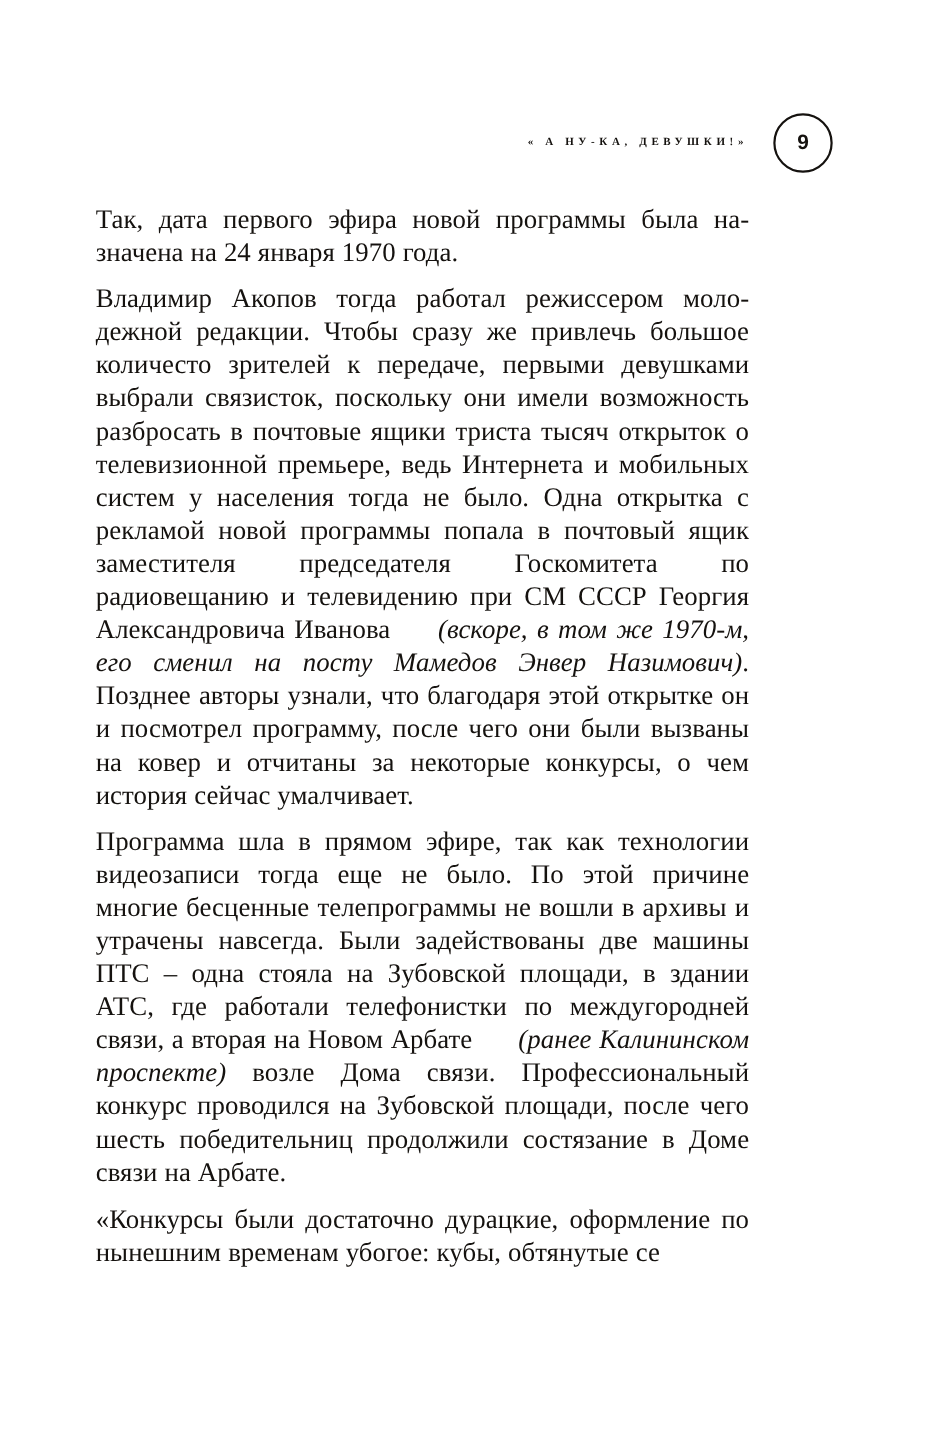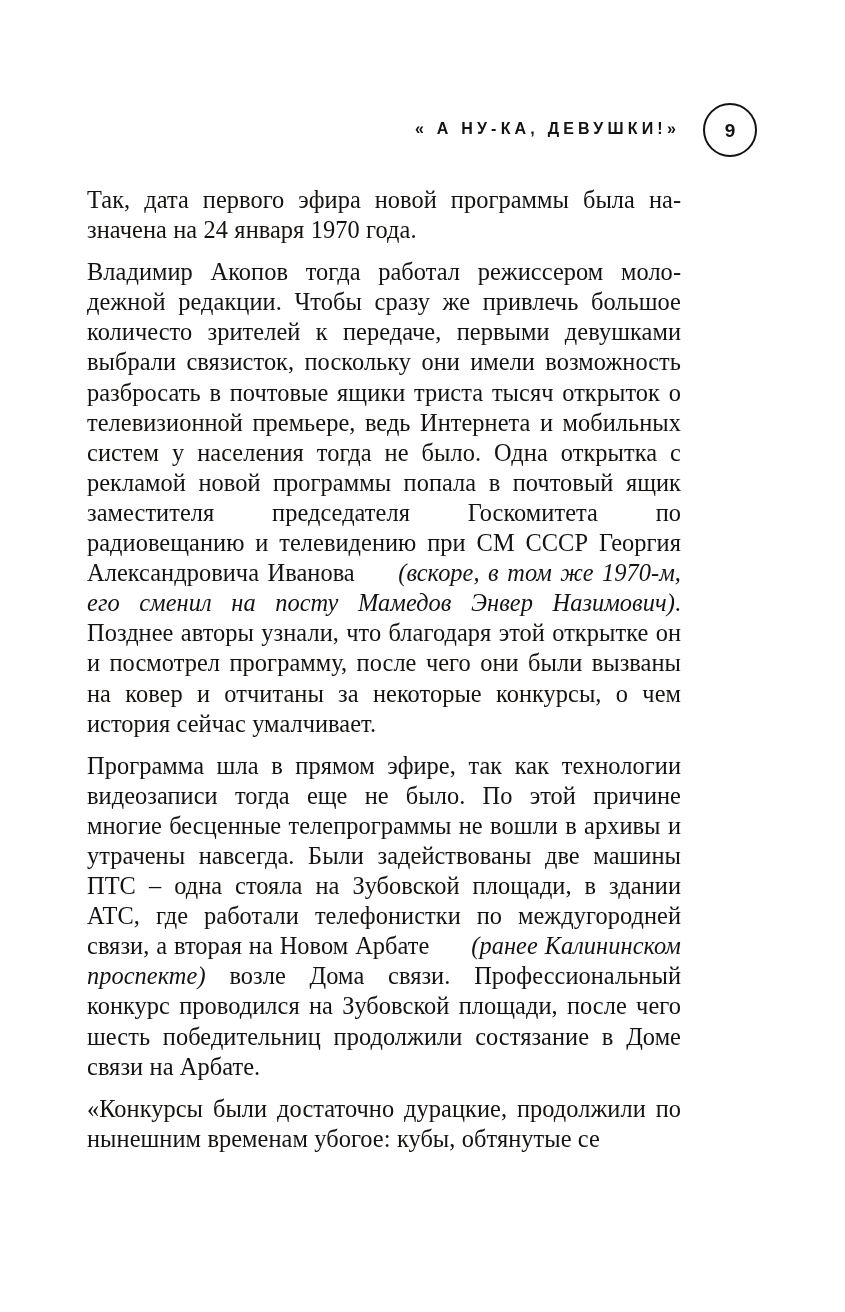--- a/index.html
+++ b/index.html
@@ -24,23 +24,23 @@
     left: 87px;
     right: 165px;
     top: 112px;
     height: 34px;
     display: flex;
     align-items: center;
     justify-content: flex-end;
   }
 
   .running-head-text {
-    font-family: Liberation Sans, sans-serif;
+    font-family: Liberation Serif, serif;
     font-weight: 700;
-    font-size: 16px;
+    font-size: 10px;
     letter-spacing: 4.2px;
     color: #15120f;
     white-space: nowrap;
   }
 
   .folio {
     position: absolute;
     left: 703px;
     top: 103px;
     width: 54px;
@@ -100,16 +100,16 @@
   </div>
 
   <div class="folio">
     <span class="folio-number">9</span>
   </div>
 
   <div class="text-column">
     <p class="para"><span>Так, дата первого эфира новой программы была на­значена на 24 января 1970 года.</span></p>
     <p class="para"><span>Владимир Акопов тогда работал режиссером моло­дежной редакции. Чтобы сразу же привлечь большое количесто зрителей к передаче, первыми девушками выбрали связисток, поскольку они имели возмож­ность разбросать в почтовые ящики триста тысяч открыток о телевизионной премьере, ведь Интерне­та и мобильных систем у населения тогда не было. Одна открытка с рекламой новой программы попала в почтовый ящик заместителя председателя Госкоми­тета по радиовещанию и телевидению при СМ СССР Георгия Александровича Иванова </span><i>(вскоре, в том же 1970-м, его сменил на посту Мамедов Энвер Назимович)</i><span>. Позднее авторы узнали, что благодаря этой открытке он и посмотрел программу, после чего они были выз­ваны на ковер и отчитаны за некоторые конкурсы, о чем история сейчас умалчивает.</span></p>
     <p class="para"><span>Программа шла в прямом эфире, так как технологии видеозаписи тогда еще не было. По этой причине многие бесценные телепрограммы не вошли в ар­хивы и утрачены навсегда. Были задействованы две машины ПТС – одна стояла на Зубовской площади, в здании АТС, где работали телефонистки по между­городней связи, а вторая на Новом Арбате </span><i>(ранее Ка­лининском проспекте)</i><span> возле Дома связи. Профессио­нальный конкурс проводился на Зубовской площади, после чего шесть победительниц продолжили состя­зание в Доме связи на Арбате.</span></p>
-    <p class="para"><span>«Конкурсы были достаточно дурацкие, продолжили по нынешним временам убогое: кубы, обтянутые се­</span></p>
+    <p class="para"><span>«Конкурсы были достаточно дурацкие, оформление по нынешним временам убогое: кубы, обтянутые се­</span></p>
   </div>
 
 </div>
 
 </body></html>

